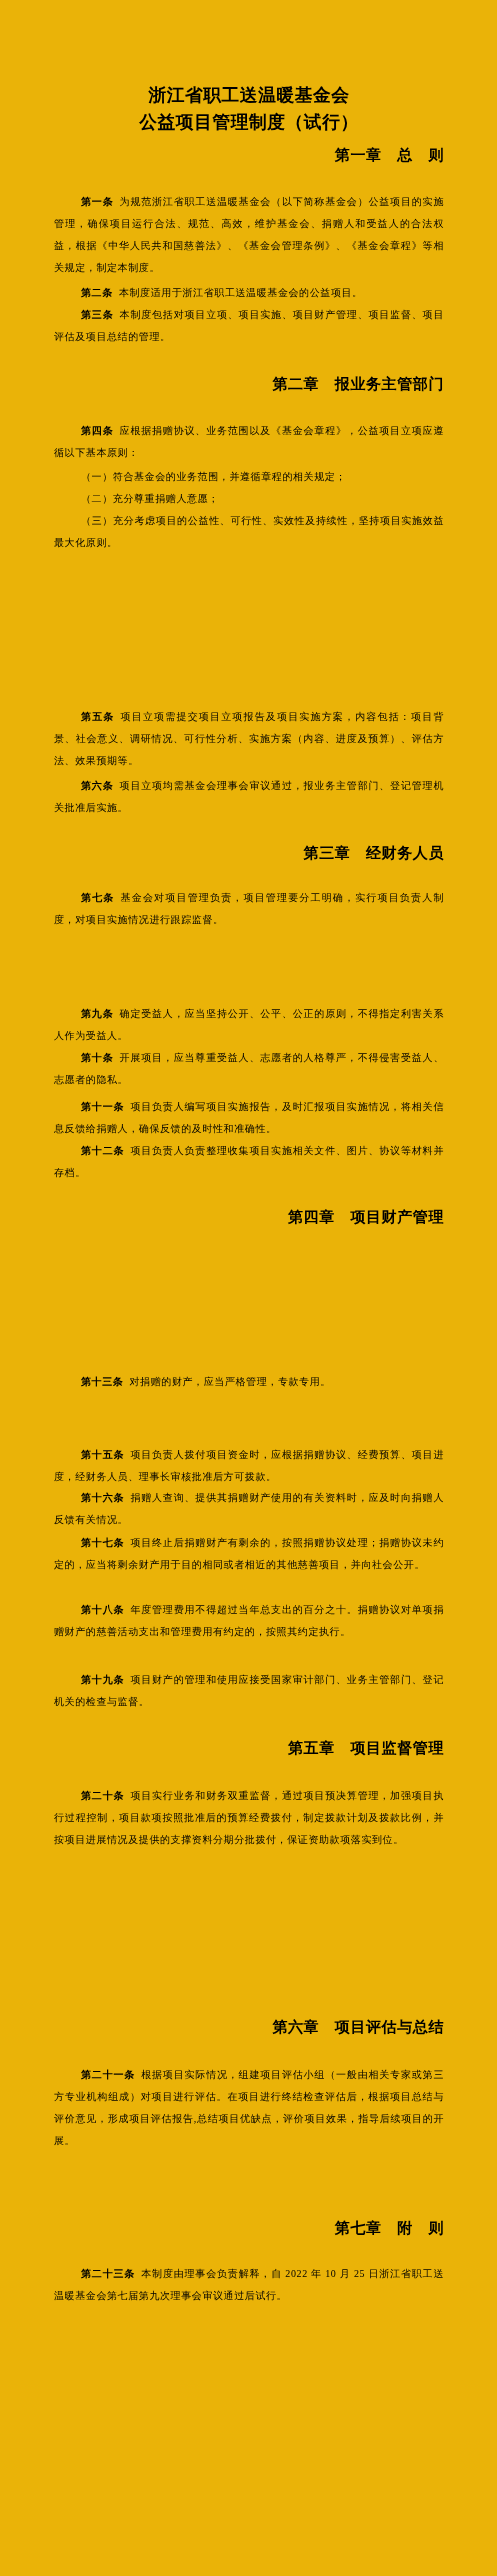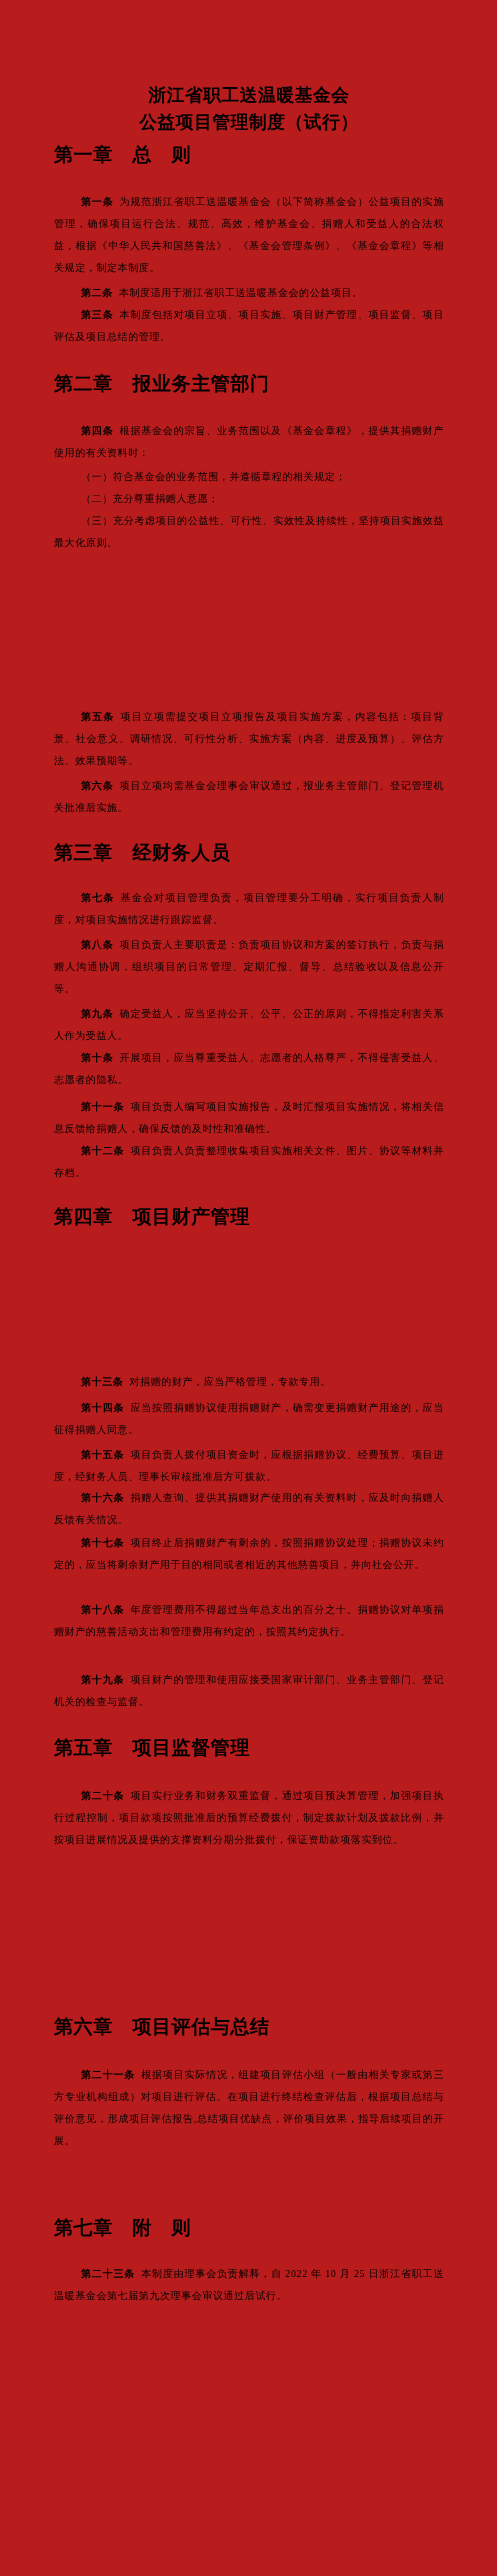--- a/index.html
+++ b/index.html
@@ -1,20 +1,20 @@
 <!DOCTYPE html>
 <html style="font-size:9.8px"><head>
 <meta charset="utf-8">
 <style>
   html, body { margin: 0; padding: 0; background: #ffffff; }
   .doc {
     position: relative;
     width: 498px;
     height: 2576px;
-    background: #b91c1c;
+    background: #eab308;
     color: #000000;
     font-family: "Liberation Serif", serif;
     overflow: hidden;
   }
   .title {
     position: absolute;
     top: 82px;
     left: 0;
     width: 498px;
     margin: 0;
@@ -24,24 +24,24 @@
     font-weight: 700;
     letter-spacing: 0.6px;
     font-family: "Liberation Serif", serif;
   }
   .tline { display: block; }
   .chapter {
     position: absolute;
     left: 54px;
     width: 390px;
     margin: 0;
-    text-align: left;
+    text-align: right;
     font-family: "Liberation Sans", sans-serif;
     font-weight: 700;
-    font-size: 19px;
+    font-size: 15px;
     line-height: 22px;
     letter-spacing: 0.6px;
   }
   .article {
     position: absolute;
     left: 54px;
     width: 390px;
     margin: 0;
     font-size: 10px;
     line-height: 22px;
@@ -69,49 +69,47 @@
   <h2 class="chapter" style="top:144px">第一章　总　则</h2>
 
   <p class="article" style="top:191px"><span class="lead">第一条</span><span>为规范浙江省职工送温暖基金会（以下简称基金会）公益项目的实施管理，确保项目运行合法、规范、高效，维护基金会、捐赠人和受益人的合法权益，根据《中华人民共和国慈善法》、《基金会管理条例》、《基金会章程》等相关规定，制定本制度。</span></p>
 
   <p class="article" style="top:282px"><span class="lead">第二条</span><span>本制度适用于浙江省职工送温暖基金会的公益项目。</span></p>
 
   <p class="article" style="top:304px"><span class="lead">第三条</span><span>本制度包括对项目立项、项目实施、项目财产管理、项目监督、项目评估及项目总结的管理。</span></p>
 
   <h2 class="chapter" style="top:373px">第二章　报业务主管部门</h2>
 
-  <p class="article" style="top:420px"><span class="lead">第四条</span><span>根据基金会的宗旨、业务范围以及《基金会章程》，提供其捐赠财产使用的有关资料时：</span></p>
+  <p class="article" style="top:420px"><span class="lead">第四条</span><span>应根据捐赠协议、业务范围以及《基金会章程》，公益项目立项应遵循以下基本原则：</span></p>
 
   <p class="article" style="top:466px">（一）符合基金会的业务范围，并遵循章程的相关规定；</p>
   <p class="article" style="top:488px">（二）充分尊重捐赠人意愿；</p>
   <p class="article" style="top:510px">（三）充分考虑项目的公益性、可行性、实效性及持续性，坚持项目实施效益最大化原则。</p>
 
   <p class="article" style="top:775px"><span class="lead">第六条</span><span>项目立项均需基金会理事会审议通过，报业务主管部门、登记管理机关批准后实施。</span></p>
 
   <p class="article" style="top:706px"><span class="lead">第五条</span><span>项目立项需提交项目立项报告及项目实施方案，内容包括：项目背景、社会意义、调研情况、可行性分析、实施方案（内容、进度及预算）、评估方法、效果预期等。</span></p>
 
   <h2 class="chapter" style="top:842px">第三章　经财务人员</h2>
 
   <p class="article" style="top:887px"><span class="lead">第七条</span><span>基金会对项目管理负责，项目管理要分工明确，实行项目负责人制度，对项目实施情况进行跟踪监督。</span></p>
 
-  <p class="article" style="top:934px"><span class="lead">第八条</span><span>项目负责人主要职责是：负责项目协议和方案的签订执行，负责与捐赠人沟通协调，组织项目的日常管理、定期汇报、督导、总结验收以及信息公开等。</span></p>
 
   <p class="article" style="top:1047px"><span class="lead">第十条</span><span>开展项目，应当尊重受益人、志愿者的人格尊严，不得侵害受益人、志愿者的隐私。</span></p>
 
   <p class="article" style="top:1003px"><span class="lead">第九条</span><span>确定受益人，应当坚持公开、公平、公正的原则，不得指定利害关系人作为受益人。</span></p>
 
   <p class="article" style="top:1096px"><span class="lead">第十一条</span><span>项目负责人编写项目实施报告，及时汇报项目实施情况，将相关信息反馈给捐赠人，确保反馈的及时性和准确性。</span></p>
 
   <p class="article" style="top:1140px"><span class="lead">第十二条</span><span>项目负责人负责整理收集项目实施相关文件、图片、协议等材料并存档。</span></p>
 
   <h2 class="chapter" style="top:1206px">第四章　项目财产管理</h2>
 
   <p class="article" style="top:1371px"><span class="lead">第十三条</span><span>对捐赠的财产，应当严格管理，专款专用。</span></p>
 
-  <p class="article" style="top:1397px"><span class="lead">第十四条</span><span>应当按照捐赠协议使用捐赠财产，确需变更捐赠财产用途的，应当征得捐赠人同意。</span></p>
 
   <p class="article" style="top:1444px"><span class="lead">第十五条</span><span>项目负责人拨付项目资金时，应根据捐赠协议、经费预算、项目进度，经财务人员、理事长审核批准后方可拨款。</span></p>
 
   <p class="article" style="top:1487px"><span class="lead">第十六条</span><span>捐赠人查询、提供其捐赠财产使用的有关资料时，应及时向捐赠人反馈有关情况。</span></p>
 
   <p class="article" style="top:1532px"><span class="lead">第十七条</span><span>项目终止后捐赠财产有剩余的，按照捐赠协议处理；捐赠协议未约定的，应当将剩余财产用于目的相同或者相近的其他慈善项目，并向社会公开。</span></p>
 
   <p class="article" style="top:1599px"><span class="lead">第十八条</span><span>年度管理费用不得超过当年总支出的百分之十。捐赠协议对单项捐赠财产的慈善活动支出和管理费用有约定的，按照其约定执行。</span></p>
 
   <p class="article" style="top:1669px"><span class="lead">第十九条</span><span>项目财产的管理和使用应接受国家审计部门、业务主管部门、登记机关的检查与监督。</span></p>

